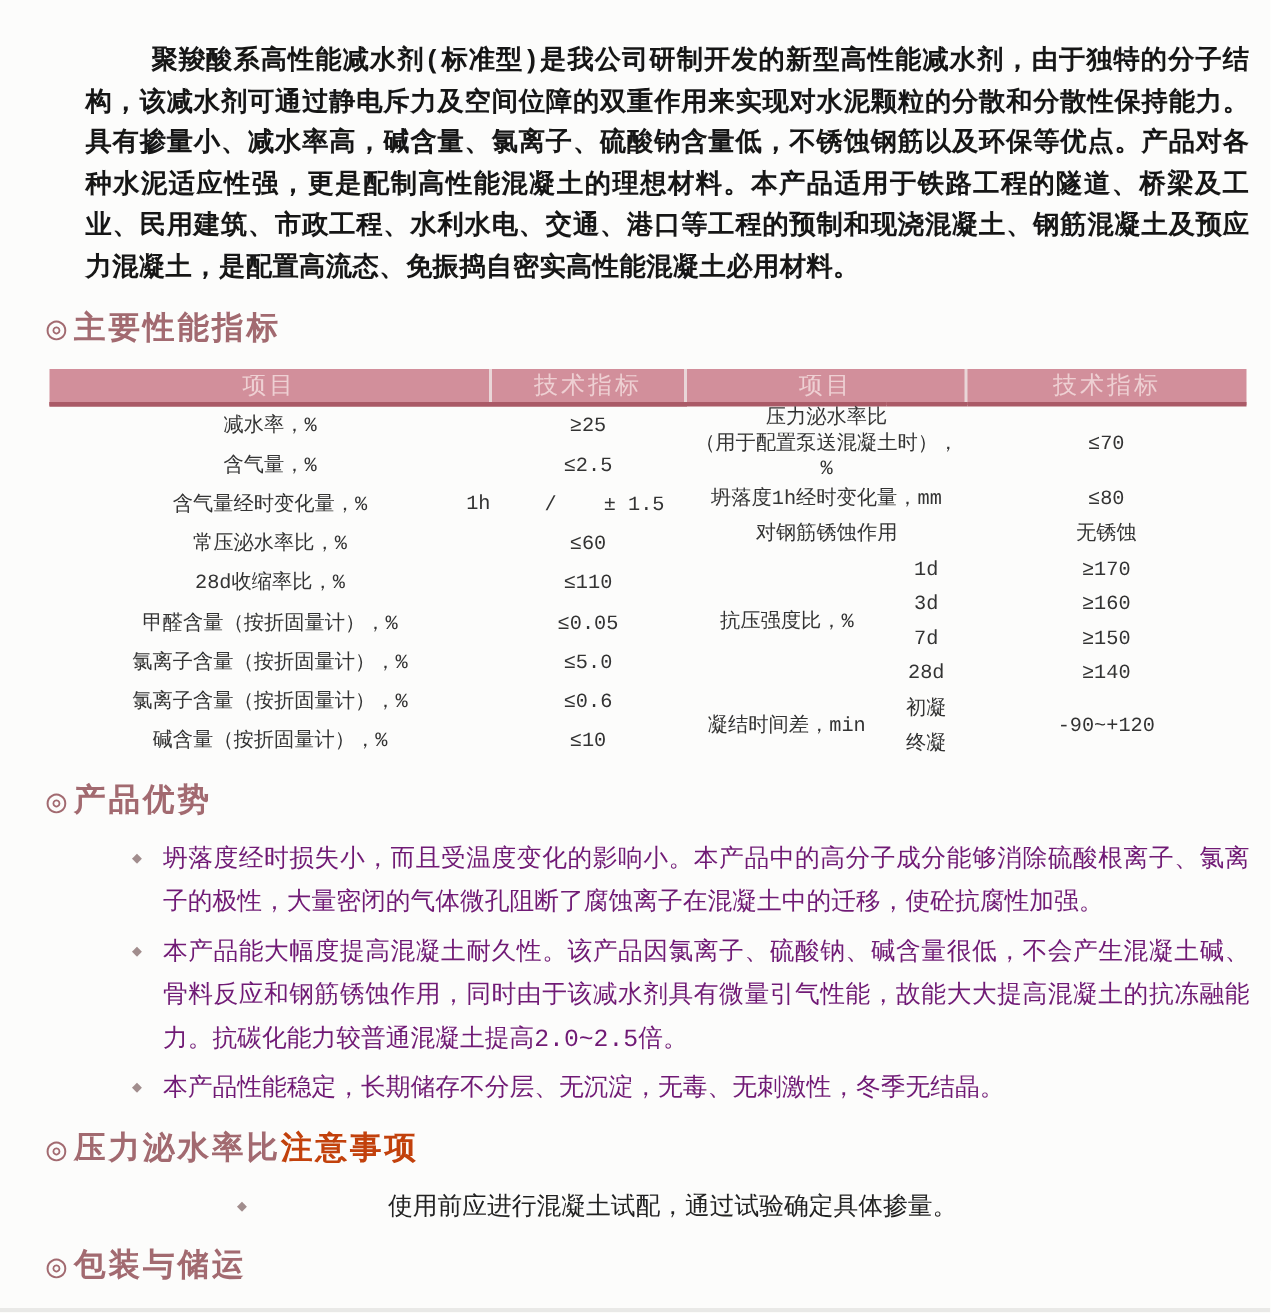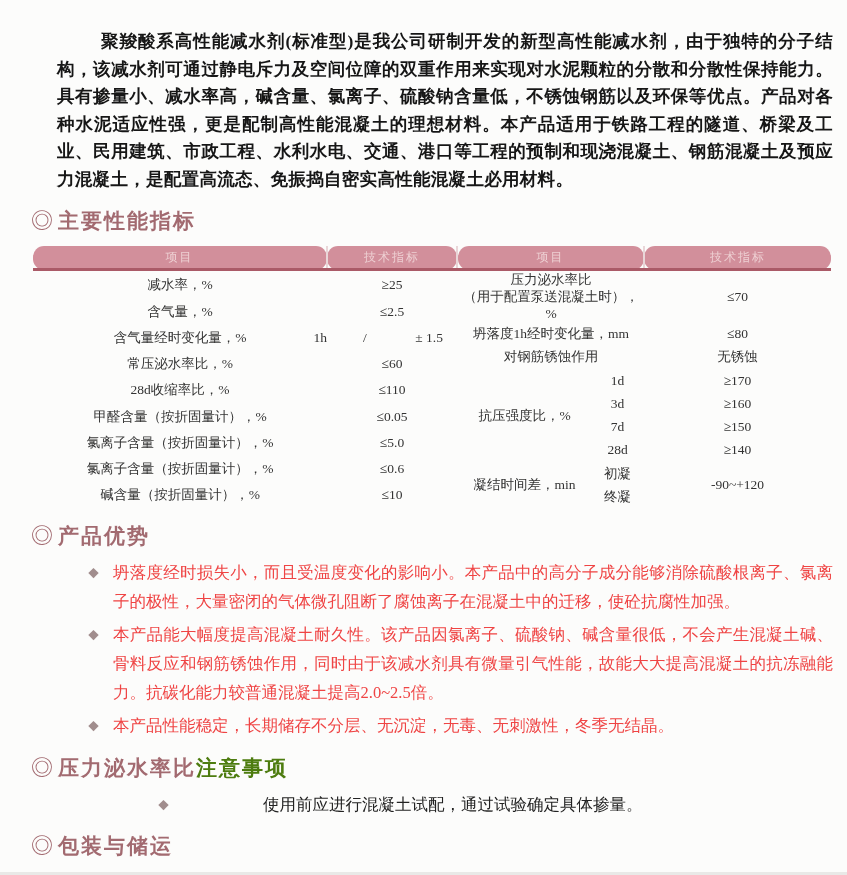--- a/index.html
+++ b/index.html
@@ -1,68 +1,67 @@
 <!DOCTYPE html>
 <html lang="zh" style="--accent: #a26a70; --table_header_bg: #d28f9b; --table_header_text: #eed0d3; --header_underline: #aa5a67; --bullet: #a18d8d;"><head>
 <meta charset="utf-8">
 <style>
   html,body{margin:0;padding:0;background:#ffffff;}
   .page{
     width:847px;height:875px;background:#fcfcfb;overflow:hidden;position:relative;
-    font-family:Liberation Serif, serif;color:#262626;
+    font-family:Liberation Mono, monospace;color:#262626;
   }
   .page::after{content:"";position:absolute;left:0;right:0;bottom:0;height:3px;background:#e9e9e7;}
 
   
   .intro{
     margin:28px 15px 0 57px;width:776px;
     font-size:17.5px;line-height:27.5px;color:#161616;font-weight:600;
     text-indent:44px;text-align:justify;letter-spacing:.3px;
   }
 
   
   .section-title{
     margin:14px 0 0 31px;font-size:21px;font-weight:bold;
     color:var(--accent,#a26a70);letter-spacing:2px;line-height:28px;
     display:flex;align-items:center;
   }
   .section-title .ring{font-size:22px;letter-spacing:0;margin-right:5px;font-weight:normal;}
-  .section-title .faded{color:#4d7c0f;}
+  .section-title .faded{color:#c2410c;}
 
   
   .perf-wrap{display:flex;margin:11px 17px 0 33px;}
   table.tbl{border-collapse:collapse;table-layout:fixed;height:262px;}
   table.tbl.left{width:424px;}
   table.tbl.right{width:373px;}
   .tbl th{
     background:var(--table_header_bg,#d28f9b);color:var(--table_header_text,#eed0d3);
-    font-weight:normal;font-size:12px;height:22px;padding:0;letter-spacing:2px;
+    font-weight:normal;font-size:16px;height:22px;padding:0;letter-spacing:2px;
     border-bottom:3px solid var(--header_underline,#aa5a67);
-    border-radius:11px;
   }
   .tbl.left th:first-child, .tbl.left th:last-child, .tbl.right th.h-item{
     border-right:2px solid #e9d6d8;
   }
   .tbl td{
     font-size:13.5px;color:#333;text-align:center;vertical-align:middle;
     padding:0 2px;line-height:17px;
   }
   .tall-row td{height:42px;}
   td.split-cell{position:relative;}
   td.split-cell .item-extra{position:absolute;right:0;top:50%;transform:translateY(-50%);}
   td.split-val .vwrap{display:flex;justify-content:space-between;padding:0 12px 0 34px;}
 
   
   .bullets{margin:8px 14px 0 88px;}
   .bullet-item{display:flex;margin-bottom:4px;}
   .bullet-item .diamond{
     flex:0 0 auto;color:var(--bullet,#a18d8d);font-size:11px;line-height:29px;
     margin-right:14px;transform:translateY(1px);
   }
-  .bullet-item p{margin:0;font-size:16.5px;line-height:29px;text-align:justify;color:#ef4444;}
+  .bullet-item p{margin:0;font-size:16.5px;line-height:29px;text-align:justify;color:#701a75;}
 
   
   .usage-line{margin:10px 14px 0 158px;display:flex;}
   .usage-line .diamond{flex:0 0 auto;color:var(--bullet,#a18d8d);font-size:11px;line-height:26px;margin-right:14px;}
   .usage-line .part{font-size:16.5px;line-height:26px;color:#222;}
   .usage-line .part.second{margin-left:80px;}
 </style>
 </head>
 <body>
 

